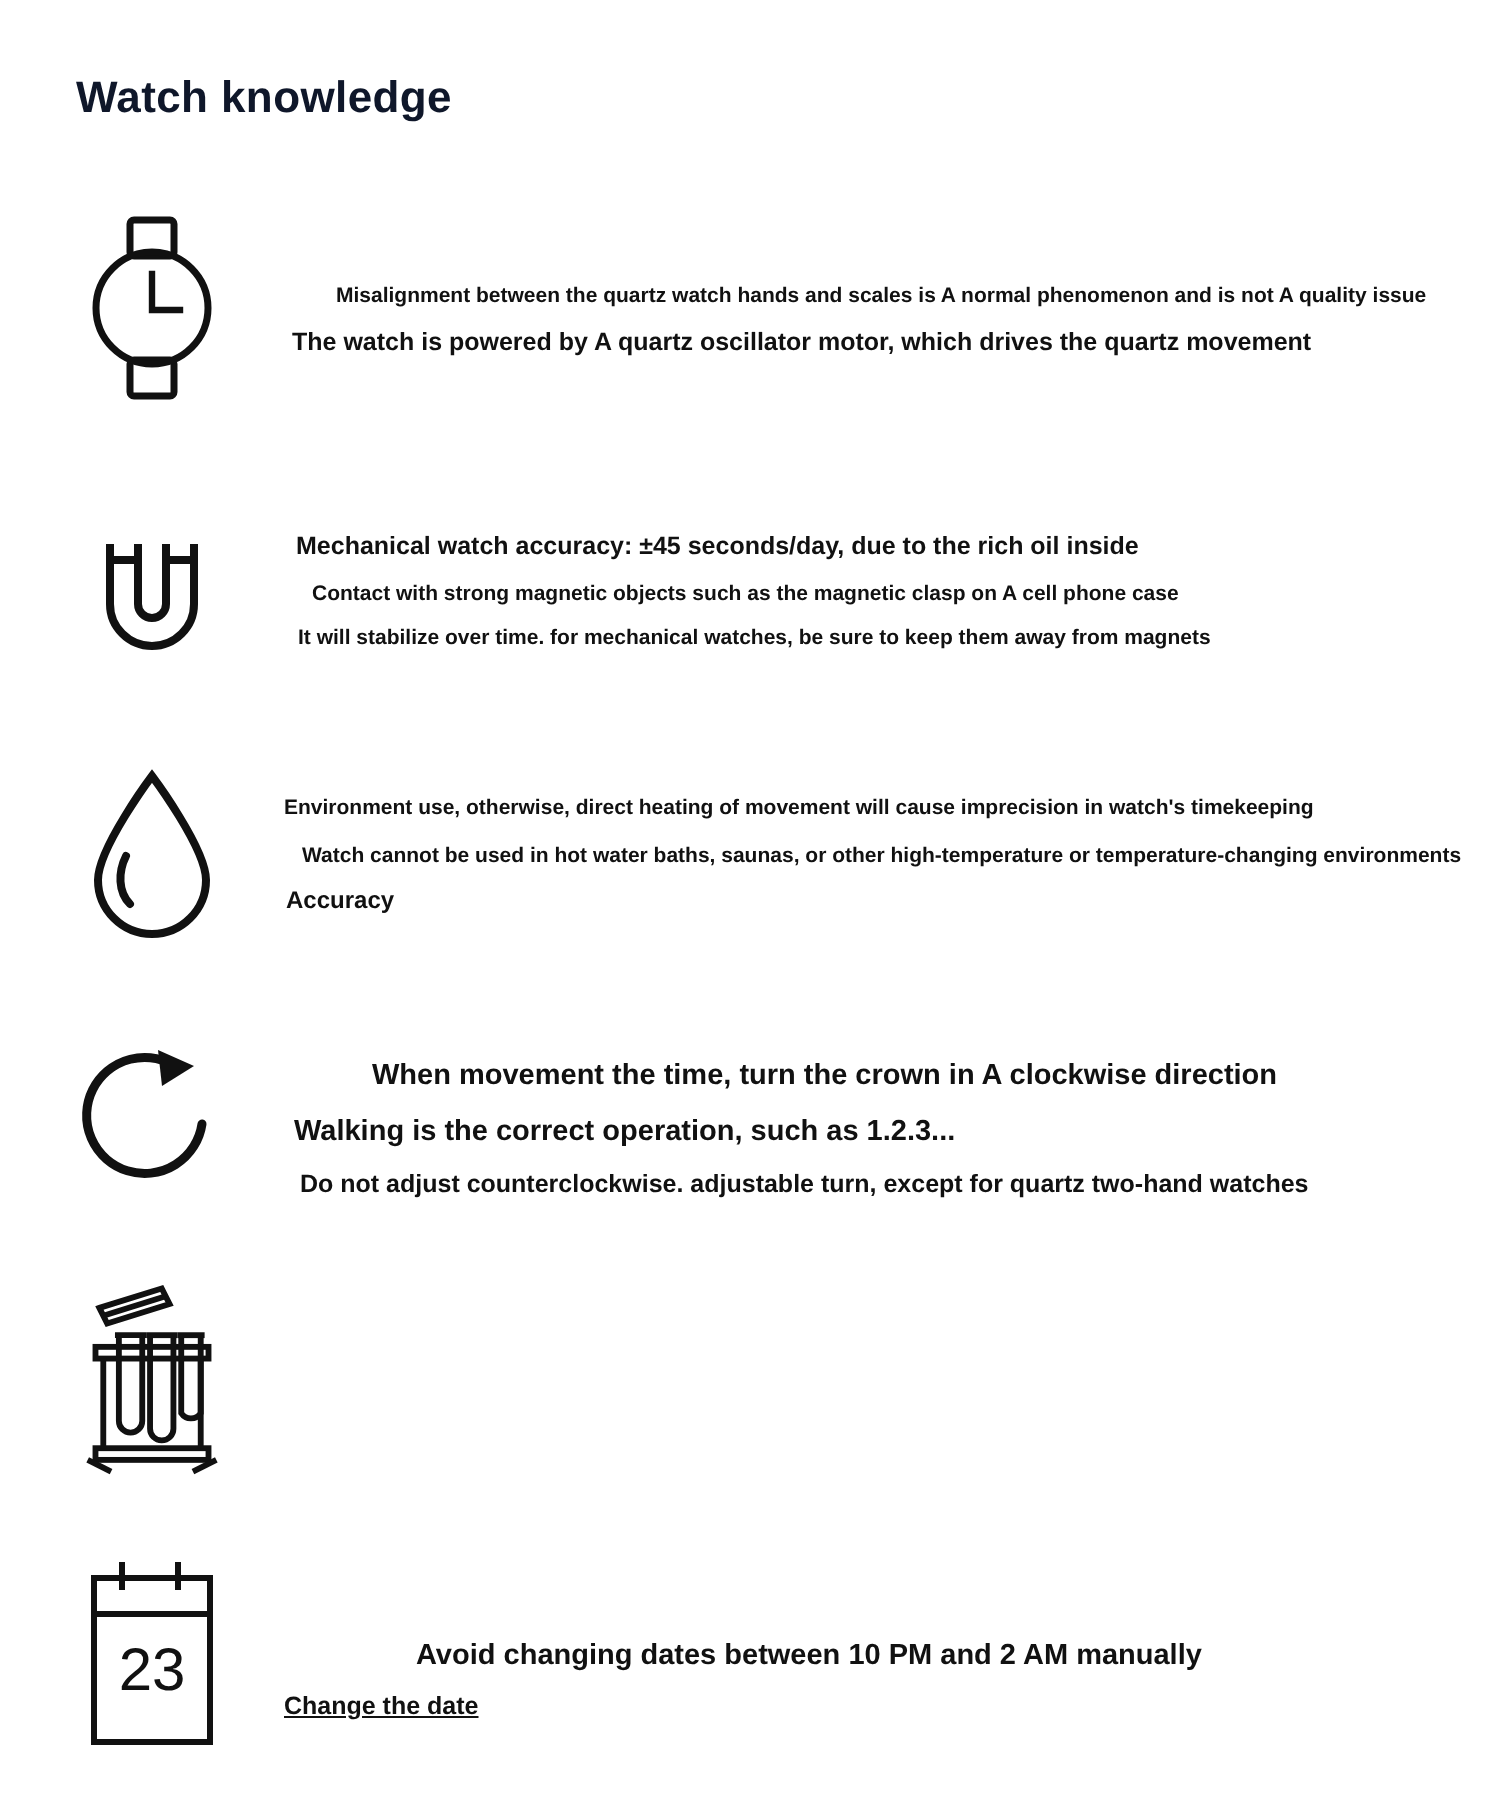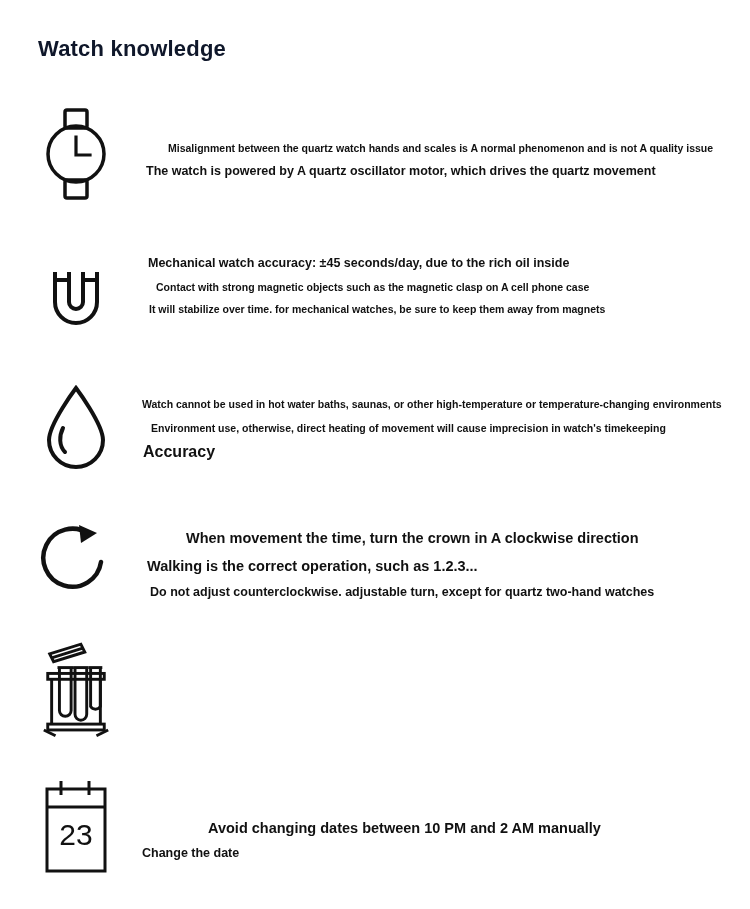--- a/index.html
+++ b/index.html
@@ -62,35 +62,35 @@
   }
   .t-mid {
     font-size: 12.5px;
     font-weight: bold;
   }
   .t-large {
     font-size: 14.5px;
     font-weight: bold;
   }
   .t-xl {
-    font-size: 16px;
+    font-size: 12px;
     font-weight: bold;
   }
 
   
   #sec-quartz { top: 104px; height: 110px; }
   #sec-quartz .icon-box { top: 0; }
   #sec-quartz .lines { top: 38px; }
   #sec-quartz .line:nth-child(1) { margin-left: 48px; margin-bottom: 10px; }
   #sec-quartz .line:nth-child(2) { margin-left: 26px; }
 
   
   #sec-magnet { top: 248px; height: 106px; }
   #sec-magnet .icon-box { top: 0; }
-  #sec-magnet .lines { top: 8px; }
+  #sec-magnet .lines { top: 18px; }
   #sec-magnet .line:nth-child(1) { margin-left: 28px; margin-bottom: 11px; }
   #sec-magnet .line:nth-child(2) { margin-left: 36px; margin-bottom: 10px; }
   #sec-magnet .line:nth-child(3) { margin-left: 29px; }
 
   
   #sec-water { top: 376px; height: 110px; }
   #sec-water .icon-box { top: 0; }
   #sec-water .lines { top: 22px; left: 118px; }
   #sec-water .line:nth-child(1) { margin-left: 24px; margin-bottom: 12px; }
   #sec-water .line:nth-child(2) { margin-left: 33px; margin-bottom: 9px; }
@@ -109,21 +109,21 @@
   #sec-chem .icon-box { top: 0; }
   #sec-chem .lines { top: 38px; }
   #sec-chem .line:nth-child(1) { margin-left: 30px; margin-bottom: 10px; }
   #sec-chem .line:nth-child(2) { margin-left: 24px; }
 
   
   #sec-date { top: 780px; height: 115px; }
   #sec-date .icon-box { top: 0; }
   #sec-date .lines { top: 40px; }
   #sec-date .line:nth-child(1) { margin-left: 88px; margin-bottom: 10px; }
-  #sec-date .line:nth-child(2) { margin-left: 22px; }
+  #sec-date .line:nth-child(2) { margin-left: 22px; text-decoration: underline; }
 
   svg { display: block; }
   .cal-day {
     font-family: "Liberation Sans", sans-serif;
     font-size: 30px;
     font-weight: normal;
     fill: #111111;
   }
 </style>
 </head>
@@ -165,22 +165,22 @@
   </div>
 
   <div class="section" id="sec-water">
     <div class="icon-box">
       <svg width="74" height="92" viewBox="0 0 74 92">
         <path d="M37 8 C37 8 10 44 10 60 A27 27 0 0 0 64 60 C64 44 37 8 37 8 Z" fill="none" stroke="#111" stroke-width="4"></path>
         <path d="M24 48 C20 56 20 66 26 72" fill="none" stroke="#111" stroke-width="4" stroke-linecap="round"></path>
       </svg>
     </div>
     <div class="lines">
+      <span class="line t-small">Environment use, otherwise, direct heating of movement will cause imprecision in watch's timekeeping</span>
       <span class="line t-small">Watch cannot be used in hot water baths, saunas, or other high-temperature or temperature-changing environments</span>
-      <span class="line t-small">Environment use, otherwise, direct heating of movement will cause imprecision in watch's timekeeping</span>
       <span class="line t-xl">Accuracy</span>
     </div>
   </div>
 
   <div class="section" id="sec-crown">
     <div class="icon-box">
       <svg width="74" height="86" viewBox="0 0 74 86">
         <path d="M50 15 A29 29 0 1 0 62 43" fill="none" stroke="#111" stroke-width="4.5" stroke-linecap="round"></path>
         <polygon points="40,6 58,14 42,24" fill="#111"></polygon>
       </svg>

